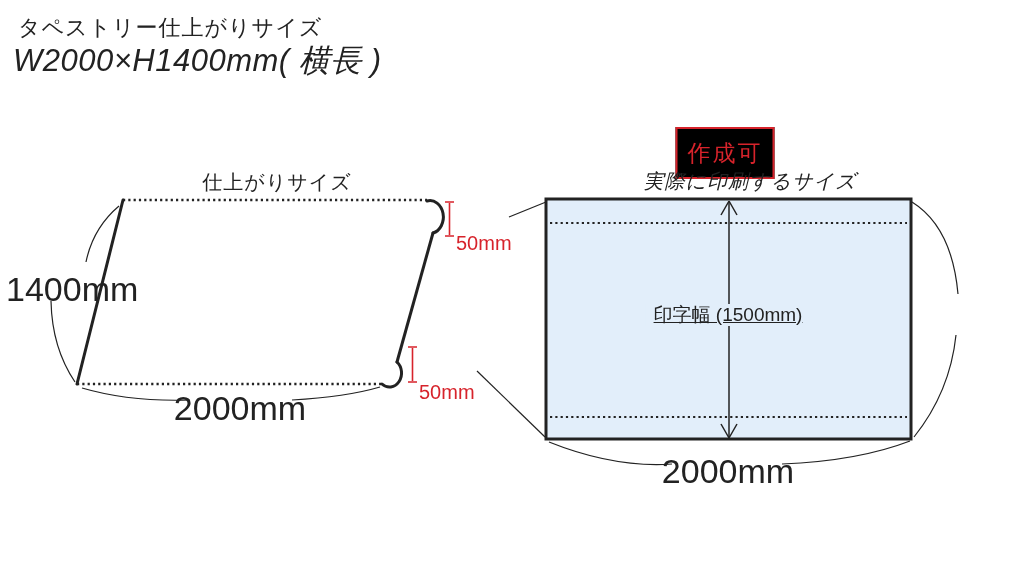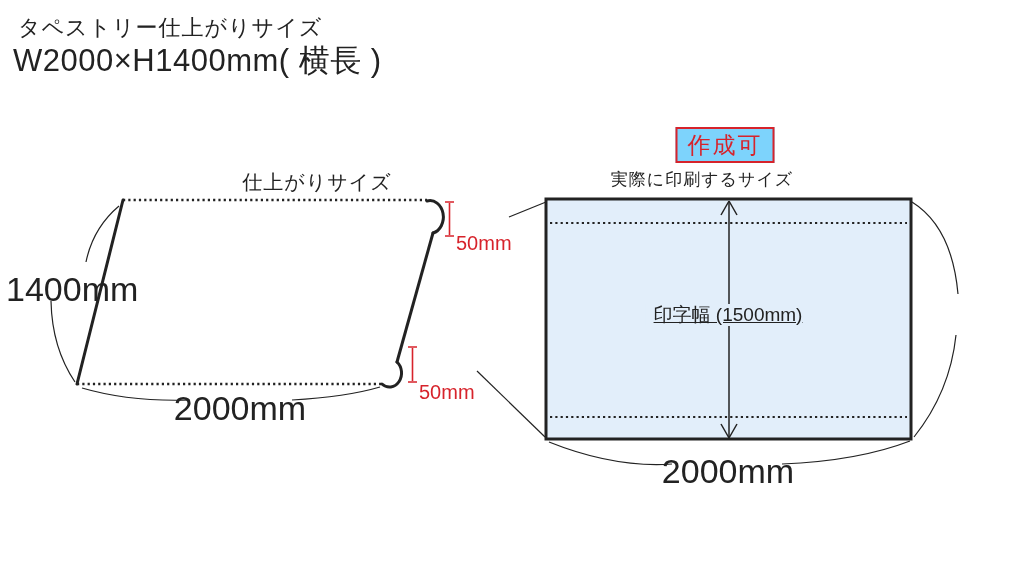--- a/index.html
+++ b/index.html
@@ -19,36 +19,36 @@
   .dot2 { stroke: var(--ink); stroke-width: 2; fill: none; stroke-dasharray: 2.2 3.1; }
   .thin { stroke: var(--ink); stroke-width: 1.2; fill: none; }
   .arrow{ stroke: var(--ink); stroke-width: 1.5; fill: none; }
   .redline { stroke: var(--red); stroke-width: 1.6; fill: none; }
   .bluearea { fill: var(--blue); stroke: var(--ink); stroke-width: 3; }
 
   
   .lbl { position: absolute; white-space: nowrap; line-height: 1.15; color: var(--ink); }
   .center { transform: translateX(-50%); }
   .t1  { left: 18px;  top: 15px;  font-size: 22px; letter-spacing: 1px; }
-  .t2  { left: 13px;  top: 43px;  font-size: 31px; letter-spacing: 0.5px; }
-  .finished-title { left: 277px; top: 171px; font-size: 20px; letter-spacing: 1px; margin-left: 40px; }
+  .t2  { left: 13px;  top: 43px;  font-size: 31px; letter-spacing: 0.5px; font-style: italic; }
+  .finished-title { left: 277px; top: 171px; font-size: 20px; letter-spacing: 1px; }
   .dim { font-size: 34px; }
   .h1400 { left: 6px;   top: 270px; }
   .w2000L { left: 240px; top: 389px; }
   .h1500 { left: 922px; top: 302px; }
   .w2000R { left: 728px; top: 452px; }
   .red-dim { font-size: 20px; color: var(--red); margin-top: 24px; }
   .p50top { left: 456px; top: 208px; }
   .p50bot { left: 419px; top: 357px; }
   .badge {
     left: 725px; top: 127px; font-size: 23px; color: var(--red);
-    border: 2.5px solid var(--red); padding: 3px 10px; background: #7dd3fc;
+    border: 2.5px solid var(--red); padding: 11px 10px; background: #000000;
     letter-spacing: 2px;
   }
-  .print-title { left: 702px; top: 170px; font-size: 17px; letter-spacing: 1px; }
+  .print-title { left: 750px; top: 170px; font-size: 20px; letter-spacing: 1px; font-style: italic; }
   .printwidth { left: 728px; top: 304px; font-size: 19px; background: var(--blue); padding: 0 8px; text-decoration: underline; }
 </style>
 </head>
 <body>
 
 <div class="stage">
 
   <svg class="canvas" width="1024" height="578" viewBox="0 0 1024 578">
 
     <g>

